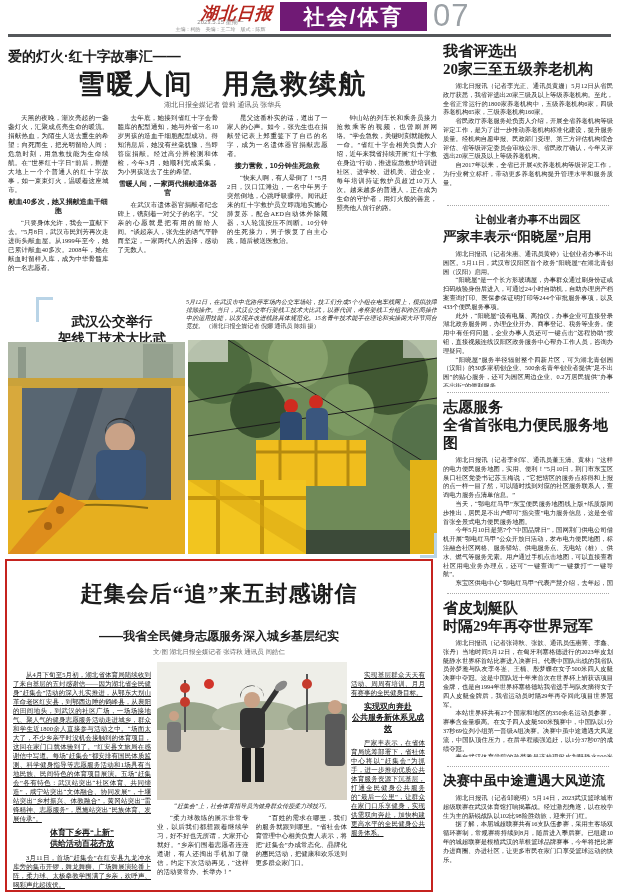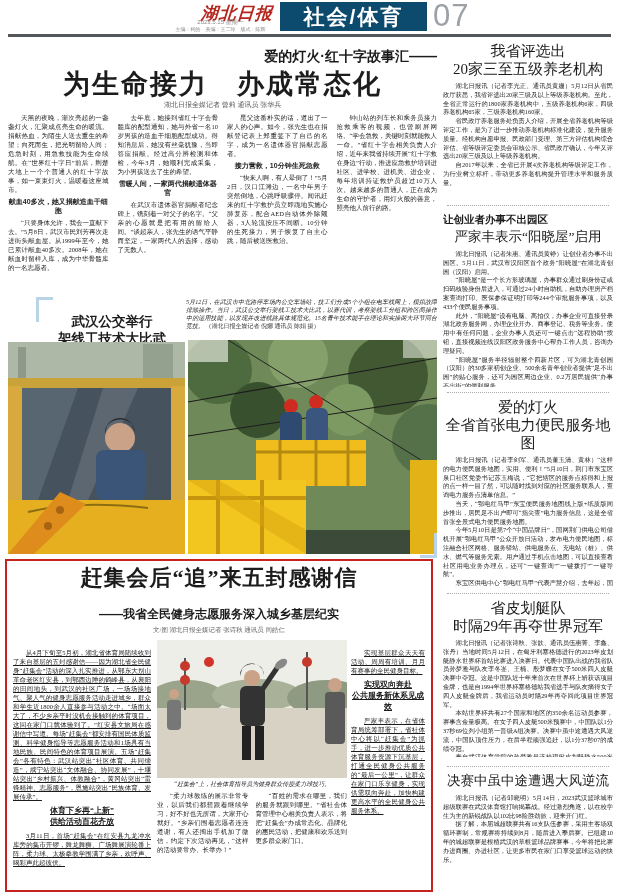--- a/index.html
+++ b/index.html
@@ -10,28 +10,28 @@
   }
   .abs{position:absolute;}
   
   .logo{left:183px;top:2px;width:90px;text-align:right;
     font-size:17px;font-weight:bold;color:#b5261e;
     font-style:italic;letter-spacing:1px;transform:skewX(-4deg);}
   .mast-meta{left:168px;top:19px;width:105px;text-align:center;color:#8a8a8a;
     font-family:"Liberation Sans","DejaVu Sans",sans-serif;}
   .mast-date{font-size:6px;line-height:7px;}
   .mast-credits{font-size:5px;line-height:6px;}
-  .section-box{left:280px;top:2px;width:147px;height:29px;background:#0c4a6e;
+  .section-box{left:280px;top:2px;width:147px;height:29px;background:#701a75;
     color:#ffffff;font-family:"Liberation Sans","DejaVu Sans",sans-serif;
     font-size:21px;font-weight:bold;text-align:center;line-height:29px;letter-spacing:2px;}
   .page-num{left:433px;top:-2px;font-family:"Liberation Sans","DejaVu Sans",sans-serif;
     font-size:31px;color:#9ba1a6;letter-spacing:1px;}
   .header-rule{left:8px;top:34px;width:603px;height:3px;background:#54575a;}
   
-  .lead-kicker{left:8px;top:48px;width:429px;text-align:right;
+  .lead-kicker{left:8px;top:48px;width:429px;text-align:left;
     font-family:"Liberation Sans","DejaVu Sans",sans-serif;font-size:14px;font-weight:600;}
   .lead-headline{left:8px;top:66px;width:429px;text-align:center;
     font-family:"Liberation Sans","DejaVu Sans",sans-serif;
     font-size:27px;font-weight:900;letter-spacing:2px;}
   .lead-byline{left:8px;top:100px;width:429px;text-align:center;font-size:7px;color:#555;}
   .lead-cols{left:8px;top:113px;width:429px;height:180px;display:flex;gap:9px;overflow:hidden;}
   .lead-col{flex:1;font-size:6.5px;line-height:9px;text-align:justify;overflow:hidden;}
   .lead-col p{margin:0;text-indent:2em;}
   .inline-head{font-family:"Liberation Sans","DejaVu Sans",sans-serif;
     font-weight:bold;font-size:7px;display:block;text-align:center;margin:3px 0;text-indent:0;}
@@ -43,64 +43,64 @@
   .bracket-br{left:420px;top:533px;width:14px;height:22px;
     border-right:3px solid #b9d4e7;border-bottom:3px solid #b9d4e7;}
   .bus-caption{left:186px;top:298px;width:251px;height:40px;font-size:6px;line-height:8px;
     text-align:justify;font-style:italic;overflow:hidden;}
   .bus-caption .credit{font-style:normal;color:#333;}
   .photo{overflow:hidden;background:#889;}
   .photo-left{left:8px;top:342px;width:177px;height:212px;}
   .photo-right{left:188px;top:340px;width:249px;height:214px;}
   
   .red-box{left:5px;top:559px;width:428px;height:333px;border:2.5px solid #c5231f;
-    background:#fff;box-sizing:border-box;padding:0 6px;}
+    background:#fff;box-sizing:border-box;padding:16px 6px;}
   .feat-title{text-align:center;font-size:22px;font-weight:900;letter-spacing:1px;margin-top:2px;}
   .feat-sub{text-align:center;font-family:"Liberation Sans","DejaVu Sans",sans-serif;
-    font-size:12px;font-weight:bold;margin-top:13px;}
+    font-size:12px;font-weight:bold;margin-top:19px;}
   .feat-byline{text-align:center;font-size:6.5px;color:#666;margin-top:3px;}
   .feat-content{position:relative;margin-top:5px;height:252px;}
   .feat-col{position:absolute;top:8px;height:252px;font-size:6.5px;line-height:9px;
     text-align:justify;overflow:hidden;text-decoration:underline;}
   .feat-col p{margin:0;text-indent:2em;}
   .feat-left{left:0;width:138px;}
   .feat-right{left:338px;width:74px;}
   .crosshead{display:block;text-align:center;font-family:"Liberation Sans","DejaVu Sans",sans-serif;
     font-weight:bold;font-size:8px;line-height:11px;margin:4px 0;text-indent:0;}
   .feat-mid{position:absolute;left:144px;top:0;width:190px;height:252px;overflow:hidden;}
   .feat-photo{width:190px;height:138px;overflow:hidden;}
   .feat-caption{font-size:6px;line-height:8px;font-style:italic;text-align:center;margin:2px 0 3px 0;}
   .feat-mid-cols{display:flex;gap:7px;height:96px;overflow:hidden;}
   .feat-mid-col{flex:1;font-size:6.5px;line-height:9px;text-align:justify;overflow:hidden;}
   .feat-mid-col p{margin:0;text-indent:2em;}
   
   .rail{left:443px;top:42px;width:170px;height:854px;}
   .rail-art{overflow:hidden;}
-  .rail-kicker{text-align:left;font-family:"Liberation Sans","DejaVu Sans",sans-serif;
+  .rail-kicker{text-align:center;font-family:"Liberation Sans","DejaVu Sans",sans-serif;
     font-size:10.5px;font-weight:bold;margin:2px 0 1px 0;}
-  .rail-title{text-align:center;font-size:15px;font-weight:400;line-height:18px;}
+  .rail-title{font-size:15px;font-weight:700;line-height:18px;}
   .rail-title.small{font-size:13.5px;}
   .rail-body{margin-top:4px;font-size:6.3px;line-height:8.8px;text-align:justify;overflow:hidden;}
   .rail-body p{margin:0;text-indent:2em;}
   .rail-sep{border:none;border-top:1px dotted #a8a8a8;margin:5px 4px;}
 </style>
 </head>
 <body>
 
 <div class="abs logo">湖北日报</div>
 <div class="abs mast-meta">
   <div class="mast-date">2023.5.15 星期一</div>
   <div class="mast-credits">主编：柯皓　美编：王二玲　版式：陈辉</div>
 </div>
 <div class="abs section-box">社会/体育</div>
 <div class="abs page-num">07</div>
 <div class="abs header-rule"></div>
 
 <div class="abs lead-kicker">爱的灯火·红十字故事汇——</div>
-<div class="abs lead-headline">为生命接力　办成常态化</div>
+<div class="abs lead-headline">雪暖人间　用急救续航</div>
 <div class="abs lead-byline">湖北日报全媒记者 曾莉 通讯员 张华兵</div>
 <div class="abs lead-cols">
   <div class="lead-col">
     <p>天黑的夜晚，渐次亮起的一盏盏灯火，汇聚成点亮生命的暖流。捐献热血，为陌生人送去重生的希望；向死而生，把光明留给人间；危急时刻，用急救技能为生命续航。在“世界红十字日”前后，荆楚大地上一个个普通人的红十字故事，如一束束灯火，温暖着这座城市。</p>
     <span class="inline-head">献血40多次，她又捐献造血干细胞</span>
     <p>“只要身体允许，我会一直献下去。”5月8日，武汉市民刘芳再次走进街头献血屋。从1999年至今，她已累计献血40多次。2008年，她在献血时留样入库，成为中华骨髓库的一名志愿者。</p>
   </div>
   <div class="lead-col">
     <p>去年底，她接到省红十字会骨髓库的配型通知，她与外省一名10岁男孩的造血干细胞配型成功。得知消息后，她没有丝毫犹豫，当即答应捐献。经过高分辨检测和体检，今年3月，她顺利完成采集，为小男孩送去了生的希望。</p>
     <span class="inline-head">雪暖人间，一家两代捐献遗体器官</span>
@@ -271,21 +271,21 @@
       <p>“阳晓屋”是一个长方形玻璃屋，办事群众通过刷身份证或扫码核验身份后进入，可通过24小时自助机，自助办理房产档案查询打印、医保参保证明打印等244个审批服务事项，以及433个便民服务事项。</p>
       <p>此外，“阳晓屋”设有电脑、高拍仪，办事企业可直接登录湖北政务服务网，办理企业开办、商事登记、税务等业务。使用中有任何问题，企业办事人员还可一键点击“远程协助”按钮，直接视频连线汉阳区政务服务中心帮办工作人员，咨询办理疑问。</p>
       <p>“阳晓屋”服务半径辐射整个四新片区，可为湖北青创园（汉阳）的30多家初创企业、500余名青年创业者提供“足不出园”的贴心服务，还可为园区周边企业、0.2万居民提供“办事不出街”的便利服务。</p>
 
     </div>
   </div>
   <hr class="rail-sep">
 
   <div class="rail-art" style="height:190px">
     <div class="rail-title">
-      <div>爱的灯火</div>
+      <div>志愿服务</div>
       <div>全省首张电力便民服务地图</div>
     </div>
     <div class="rail-body" style="height:146px">
       <p>湖北日报讯（记者李剑军、通讯员董玉清、黄林）“这样的电力便民服务地图，实用、便利！”5月10日，荆门市东宝区泉口社区党委书记苏玉梅说，“它把辖区的服务点标得和上报的点一样一目了然，可以随时找到对应的社区服务联系人，查询电力服务点清单信息。”</p>
       <p>当天，“鄂电红马甲”东宝便民服务地图线上版+纸质版同步推出，居民足不出户即可“指尖查”电力服务信息，这是全省首张全景式电力便民服务地图。</p>
       <p>今年5月10日是第7个“中国品牌日”，国网荆门供电公司借机开展“鄂电红马甲”公众开放日活动，发布电力便民地图，标注融合社区网格、服务驿站、供电服务点、充电站（桩）、供水、燃气等服务元素。用户通过手机点击地图，可以直接查看社区用电业务办理点，还可“一键查询”“一键拨打”“一键导航”。</p>
       <p>东宝区供电中心“鄂电红马甲”代表严慧介绍，去年起，国网荆门供电公司在城区推行社区网格与供电网格深度融合，打造“共同缔造、双网融合”的供电服务模式，网格员已进入31个社区600多个小区群，今年又联合东宝区相关部门绘制推出了电力便民服务地图。</p>
     </div>
   </div>
   <hr class="rail-sep">

